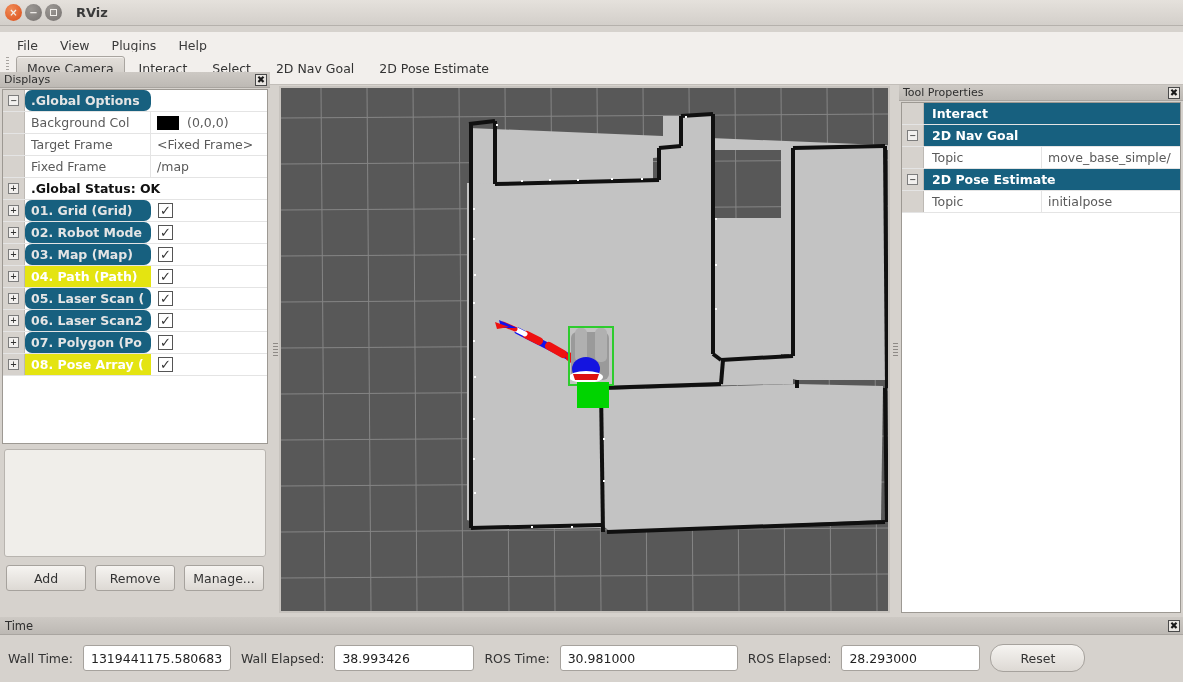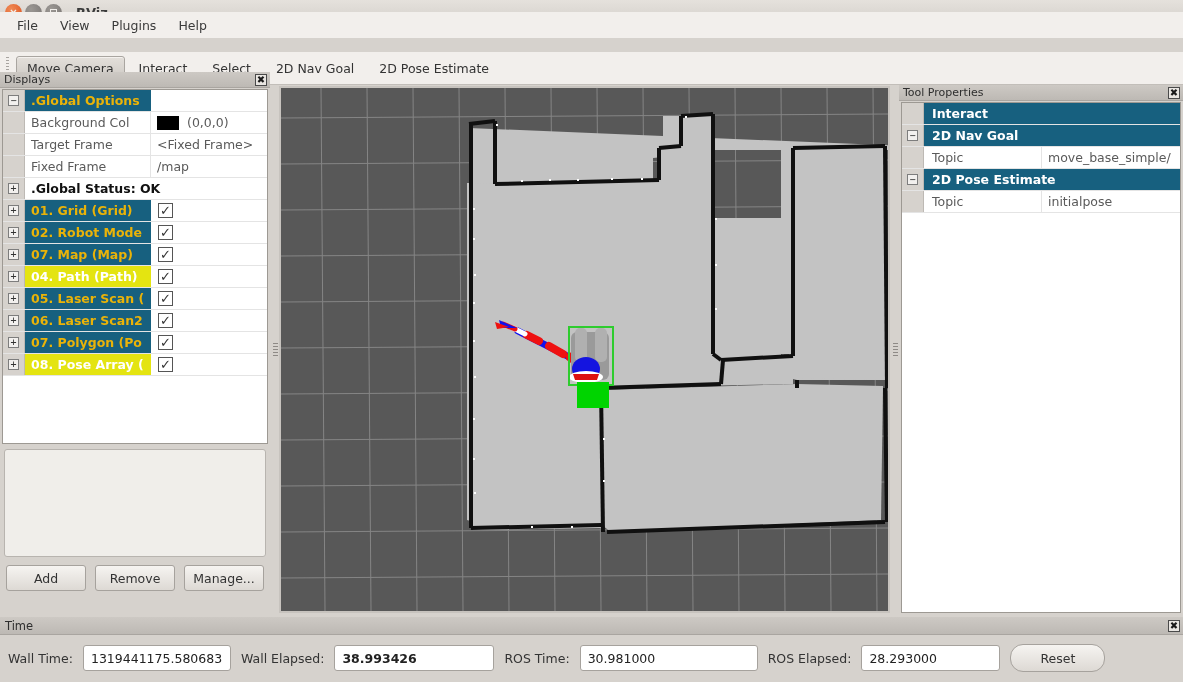--- a/index.html
+++ b/index.html
@@ -29,21 +29,21 @@
   .wbtn.close { background: radial-gradient(circle at 35% 30%, #f08a55, #db4f1b); }
   .wbtn.min   { background: radial-gradient(circle at 35% 30%, #9c9894, #767270); }
   .wbtn.max   { background: radial-gradient(circle at 35% 30%, #9c9894, #767270); }
   .wbtn .sq { width:7px;height:7px;border:1.4px solid #f1eeea; }
   .title-text {
     margin-left: 14px; font-weight: bold; font-size: 13px; color: #3b3b3b;
   }
 
   
   .menubar {
-    position: absolute; left: 0; top: 12px; width: 1183px; height: 26px;
+    position: absolute; left: 0; top: 32px; width: 1183px; height: 26px;
     background: #f2efec;
     display: flex; align-items: center; padding-left: 8px; gap: 4px;
   }
   .menuitem {
     padding: 3px 9px; font-size: 12.5px; color: #3a3a3a; border-radius: 2px;
   }
 
   
   .toolbar {
     position: absolute; left: 0; top: 52px; width: 1183px; height: 33px;
@@ -112,21 +112,21 @@
     flex: 0 0 126px; display: flex; align-items: center;
     padding-left: 6px; font-size: 12.5px; color: #5a5a5a;
     overflow: hidden; white-space: nowrap;
     border-right: 1px solid #e4e4e4;
   }
   .tvalue {
     flex: 1; display: flex; align-items: center; padding-left: 6px;
     font-size: 12.5px; color: #5a5a5a; overflow: hidden; white-space: nowrap;
   }
   .trow.sel-blue .tlabel {
-    background: #17607f; color: #eab308; font-weight: bold; border-right: none;
+    background: #17607f; color: #e5e5e5; font-weight: bold; border-right: none; border-radius: 7px;
   }
   .trow.sel-yellow .tlabel {
     background: #e4e411; color: #ffffff; font-weight: bold; border-right: none;
   }
   .trow.plain-bold .tlabel {
     flex: 1 1 auto; color: #111; font-weight: bold; border-right: none;
   }
   .swatch {
     width: 22px; height: 14px; background: #000; margin-right: 8px;
     flex: 0 0 22px;
@@ -203,21 +203,21 @@
   .time-row {
     display: flex; align-items: center; height: 46px; padding: 0 8px; gap: 10px;
   }
   .tfield-label { font-size: 12.5px; color: #333; white-space: nowrap; }
   .tinput {
     height: 26px; border: 1px solid #a6a29d; border-radius: 3px;
     background: #ffffff; font-size: 12.5px; color: #222;
     padding: 0 7px; display: flex; align-items: center;
     font-family: "DejaVu Sans", sans-serif;
   }
-  .tin-wall { width: 148px; } .tin-we { width: 160px; font-weight: bold; }
+  .tin-wall { width: 148px; } .tin-we { width: 140px; }
   .tin-ros { width: 178px; }  .tin-re { width: 139px; }
   .reset-btn {
     width: 95px; height: 28px; border: 1px solid #a6a29d; border-radius: 13px;
     background: linear-gradient(#f6f4f1, #ddd9d4);
     font-size: 12.5px; color: #333;
     display: flex; align-items: center; justify-content: center;
   }
 </style>
 </head>
 <body>
@@ -304,21 +304,21 @@
           </div>
           <div class="tlabel">02. Robot Mode</div>
           <div class="tvalue">
             <span class="chk">✓</span>
           </div>
         </div>
         <div class="trow sel-blue">
           <div class="gutter">
             <div class="expander">+</div>
           </div>
-          <div class="tlabel">07. Map (Map)</div>
+          <div class="tlabel">03. Map (Map)</div>
           <div class="tvalue">
             <span class="chk">✓</span>
           </div>
         </div>
         <div class="trow sel-yellow">
           <div class="gutter">
             <div class="expander">+</div>
           </div>
           <div class="tlabel">04. Path (Path)</div>
           <div class="tvalue">

